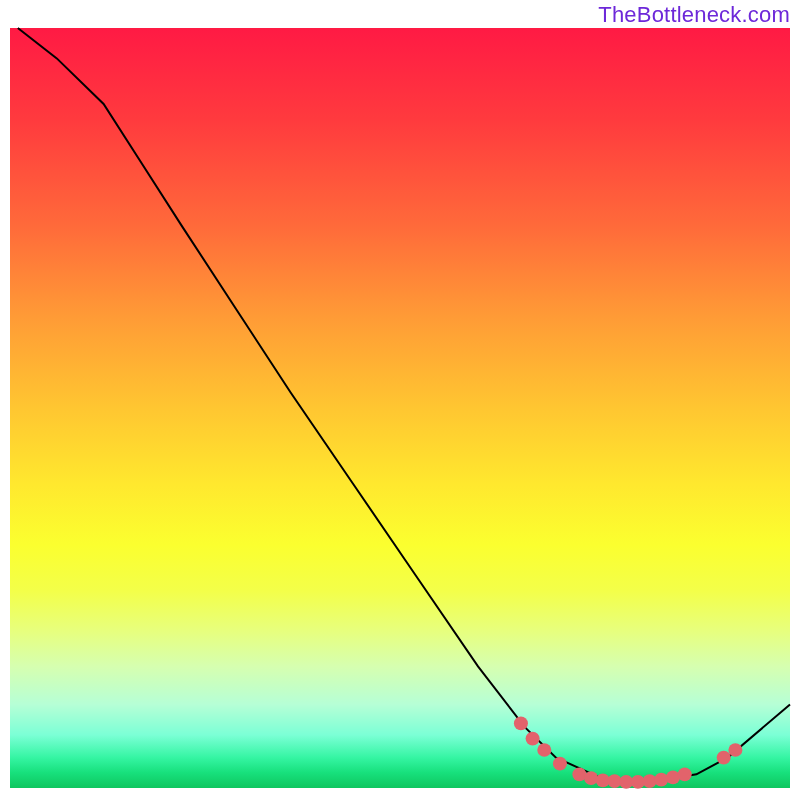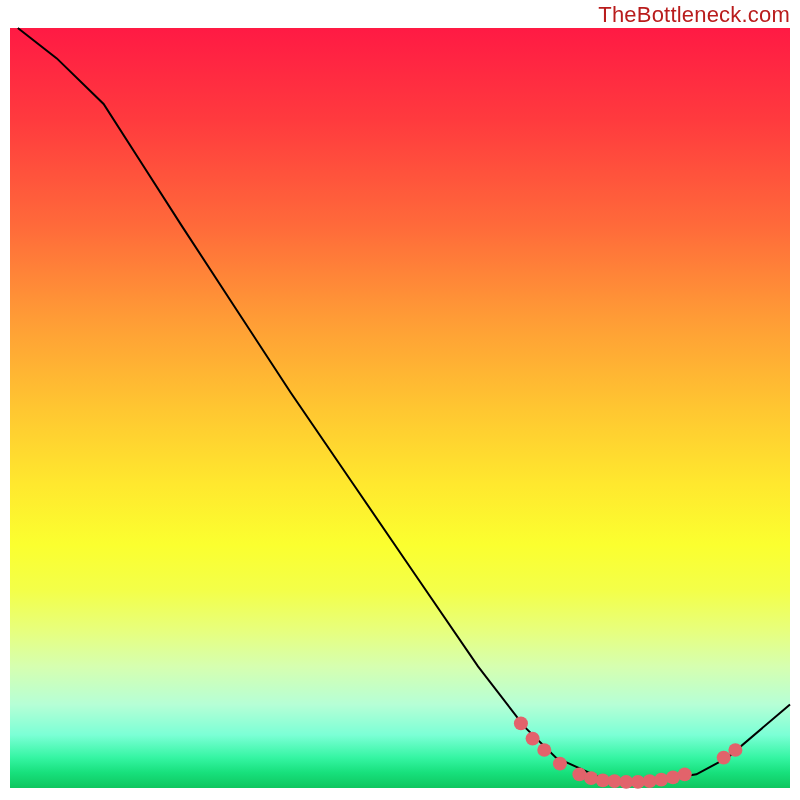--- a/index.html
+++ b/index.html
@@ -14,21 +14,21 @@
   .chart-wrapper {
     position: relative;
     width: 800px;
     height: 800px;
   }
   .watermark {
     position: absolute;
     top: 2px;
     right: 10px;
     font-size: 22px;
-    color: #b91c1c;
+    color: #6d28d9;
     font-weight: 400;
     letter-spacing: 0.2px;
     z-index: 10;
   }
   .plot {
     position: absolute;
     left: 10px;
     top: 28px;
     width: 780px;
     height: 760px;

